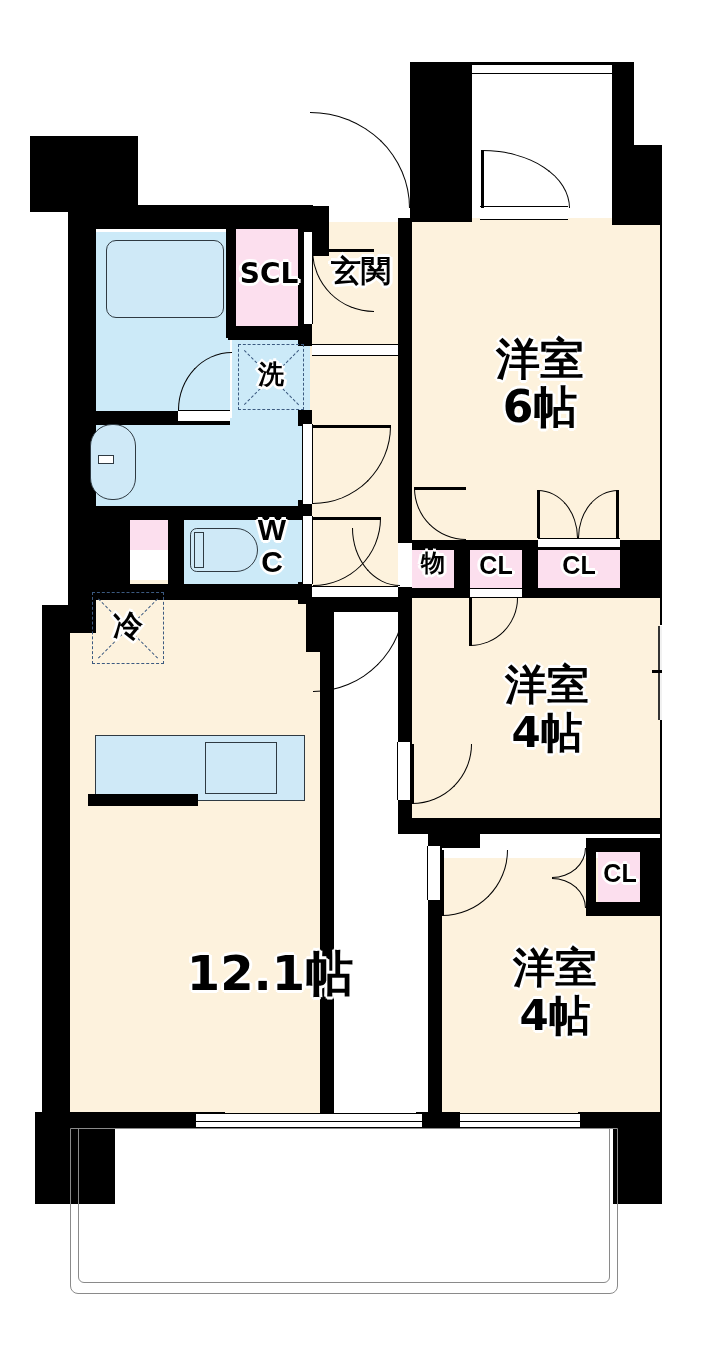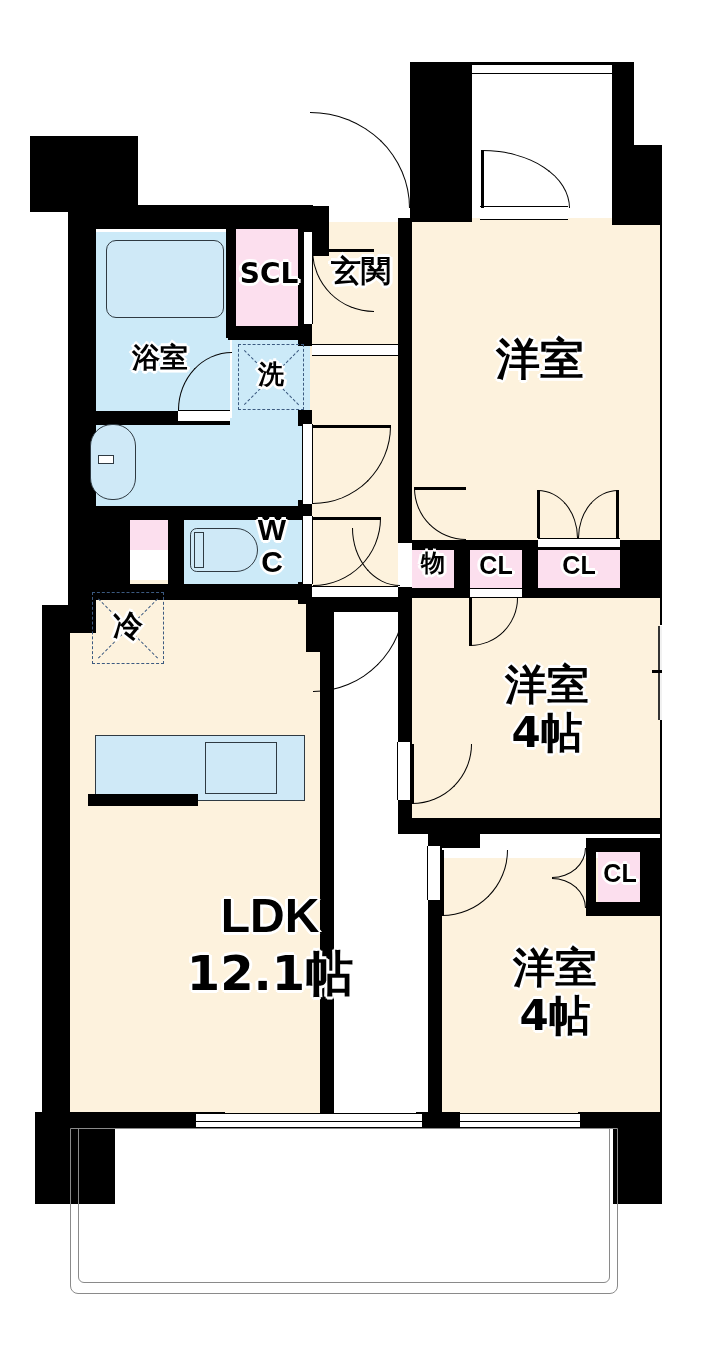--- a/index.html
+++ b/index.html
@@ -328,41 +328,40 @@
   <div class="wall" style="left:88px; top:794px; width:110px; height:12px;"></div>
 
   <div class="room fl-white" style="left:115px; top:1128px; width:498px; height:148px;"></div>
   <div class="balcony-rail" style="left:70px; top:1128px; width:548px; height:166px; border-radius:0 0 8px 8px;"></div>
   <div class="balcony-rail" style="left:78px; top:1128px; width:532px; height:155px; border-radius:0 0 6px 6px;"></div>
 
   <div class="label jp" style="left:233px; top:259px; width:72px; font-size:28px;">SCL</div>
 
   <div class="label jp" style="left:318px; top:255px; width:86px; font-size:30px;">玄関</div>
 
-  <div class="label jp" style="left:96px; top:343px; width:128px; font-size:28px;">浴室</div>
 
   <div class="label jp" style="left:240px; top:360px; width:62px; font-size:26px;">洗</div>
 
 
   <div class="label" style="left:250px; top:514px; width:44px; font-size:30px;">W</div>
   <div class="label" style="left:250px; top:546px; width:44px; font-size:30px;">C</div>
 
   <div class="label jp" style="left:96px; top:610px; width:64px; font-size:30px;">冷</div>
 
   <div class="label jp" style="left:455px; top:335px; width:170px; font-size:44px;">洋室</div>
+  <div class="label jp" style="left:455px; top:383px; width:170px; font-size:44px;">6帖</div>
 
   <div class="label jp" style="left:412px; top:551px; width:42px; font-size:24px;">物</div>
   <div class="label" style="left:470px; top:552px; width:52px; font-size:25px;">CL</div>
   <div class="label" style="left:538px; top:552px; width:82px; font-size:25px;">CL</div>
 
   <div class="label jp" style="left:462px; top:662px; width:170px; font-size:42px;">洋室</div>
   <div class="label jp" style="left:462px; top:710px; width:170px; font-size:42px;">4帖</div>
 
   <div class="label" style="left:596px; top:860px; width:48px; font-size:25px;">CL</div>
 
   <div class="label jp" style="left:470px; top:945px; width:170px; font-size:42px;">洋室</div>
   <div class="label jp" style="left:470px; top:993px; width:170px; font-size:42px;">4帖</div>
 
-  <div class="label" style="left:150px; top:890px; width:240px; font-size:48px;">LDK</div>
   <div class="label jp" style="left:150px; top:948px; width:240px; font-size:48px;">12.1帖</div>
 
 
 </div>
 
 </body></html>

